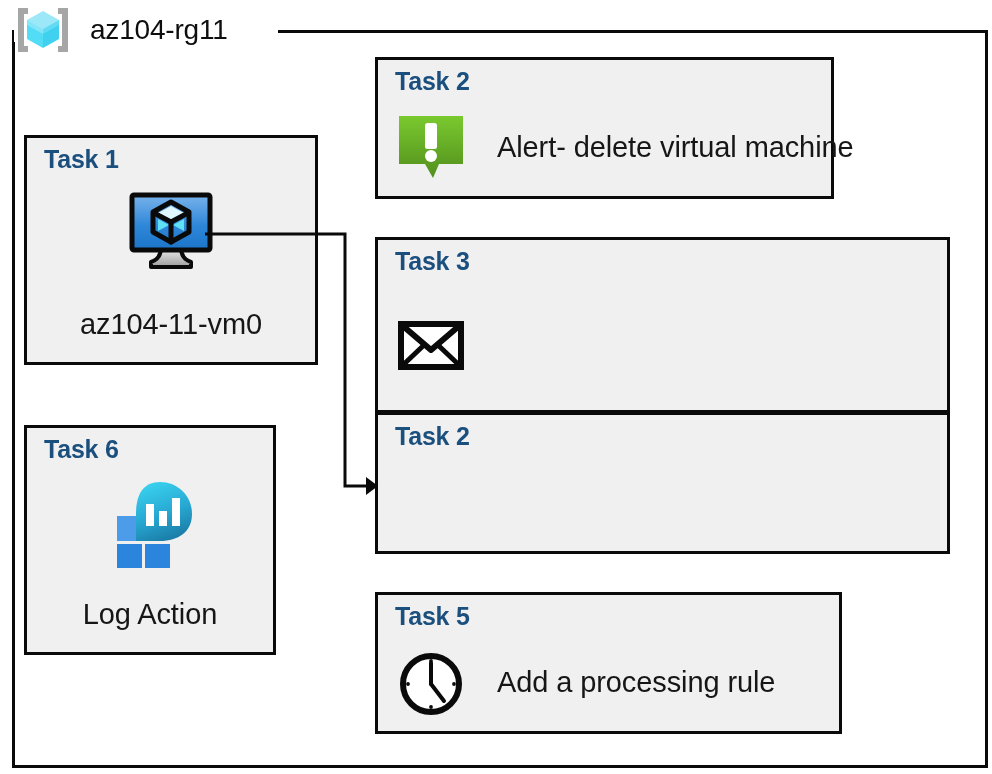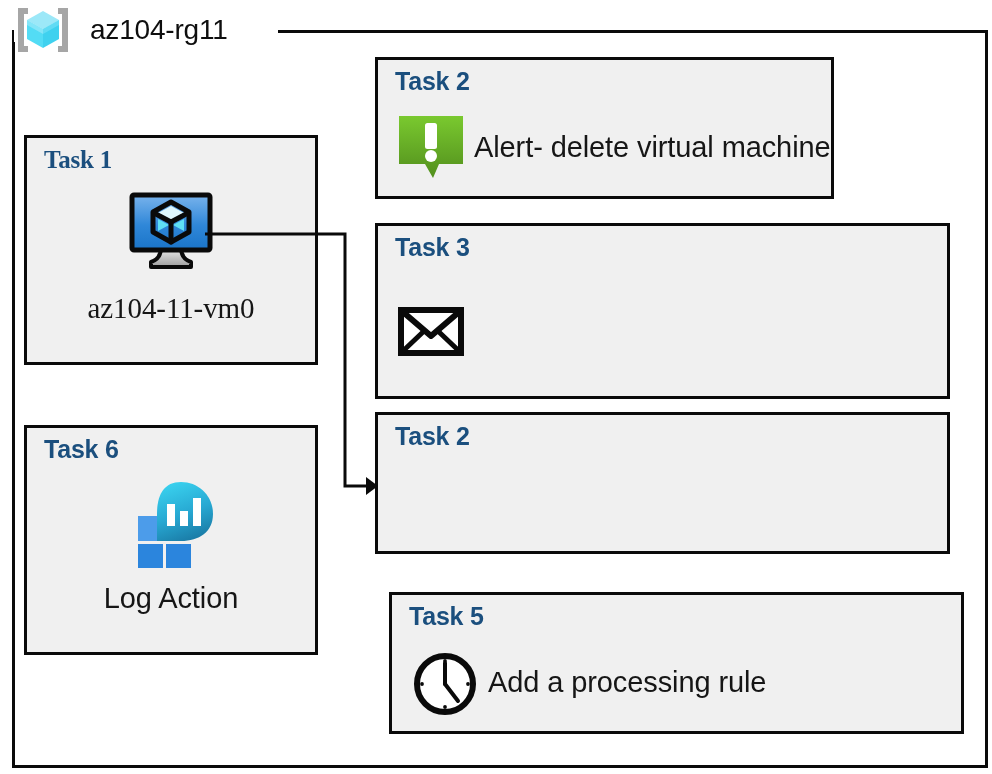--- a/index.html
+++ b/index.html
@@ -93,40 +93,41 @@
 
   
   .row-body {
     position: absolute;
     left: 17px;
     top: 44px;
     right: 10px;
     bottom: 6px;
     display: flex;
     align-items: center;
-    gap: 7px;
+    gap: 30px;
   }
   .row-icon {
     flex: 0 0 auto;
     width: 72px;
     height: 72px;
     position: relative;
   }
 
   
   .col-body {
     position: absolute;
     left: 0;
     right: 0;
     top: 46px;
     bottom: 8px;
     display: flex;
     flex-direction: column;
     align-items: center;
     justify-content: flex-start;
+    gap: 16px;
   }
   .col-icon {
     width: 92px;
     height: 92px;
     position: relative;
     margin-top: 2px;
   }
   .col-caption {
     margin-top: 14px;
     font-size: 29px;
@@ -167,21 +168,21 @@
 
         <path d="M45 16 L45 35 L29 44 L29 25 Z" fill="#3fd1ef"></path>
 
         <path d="M29 25 L45 16 L45 21 L29 30 Z" fill="#7ee3f7" opacity="0.55"></path>
         <path d="M13 16 L29 25 L29 30 L13 21 Z" fill="#b6eefb" opacity="0.5"></path>
       </svg>
     </span>
     <span id="rg-title">az104-rg11</span>
   </div>
 
-  <div class="task-box" style="left:24px; top:135px; width:294px; height:230px;font-family:Liberation Serif, serif;">
+  <div class="task-box" style="left:24px; top:135px; width:294px; height:230px;">
     <div class="task-label">Task 1</div>
     <div class="col-body">
       <span class="col-icon">
         <svg viewBox="0 0 92 92" width="92" height="92" aria-hidden="true">
           <defs>
             <linearGradient id="vmScreen" x1="0" y1="0" x2="0" y2="1">
               <stop offset="0%" stop-color="#79b3ec"></stop>
               <stop offset="55%" stop-color="#2f87d8"></stop>
               <stop offset="100%" stop-color="#1a74c8"></stop>
             </linearGradient>
@@ -205,21 +206,21 @@
             <line x1="46" y1="36" x2="46" y2="56"></line>
             <line x1="46" y1="36" x2="29" y2="27"></line>
             <line x1="46" y1="36" x2="63" y2="27"></line>
           </g>
         </svg>
       </span>
       <div class="col-caption">az104-11-vm0</div>
     </div>
   </div>
 
-  <div class="task-box" style="left:24px; top:425px; width:294px; height:230px;">
+  <div class="task-box" style="left:24px; top:425px; width:252px; height:230px;">
     <div class="task-label">Task 6</div>
     <div class="col-body">
       <span class="col-icon">
         <svg viewBox="0 0 92 92" width="92" height="92" aria-hidden="true">
           <defs>
             <linearGradient id="laBlob" x1="0.25" y1="0" x2="0.6" y2="1">
               <stop offset="0%" stop-color="#3ad2ef"></stop>
               <stop offset="55%" stop-color="#27a8d2"></stop>
               <stop offset="100%" stop-color="#1a7ba6"></stop>
             </linearGradient>
@@ -253,38 +254,38 @@
           </defs>
           <path d="M4 5 h64 v48 h-24 l-6 14 -8 -14 h-26 Z" fill="url(#alertGreen)"></path>
           <rect x="30" y="12" width="12" height="26" rx="2.5" fill="#ffffff"></rect>
           <circle cx="36" cy="45" r="6" fill="#ffffff"></circle>
         </svg>
       </span>
       <span class="task-text">Alert- delete virtual machine</span>
     </div>
   </div>
 
-  <div class="task-box" style="left:375px; top:223px; width:575px; height:176px;">
+  <div class="task-box" style="left:375px; top:237px; width:575px; height:176px;">
     <div class="task-label">Task 3</div>
     <div class="row-body">
       <span class="row-icon">
         <svg viewBox="0 0 72 72" width="72" height="72" aria-hidden="true">
           <rect x="6" y="16" width="60" height="43" fill="#ffffff" stroke="#0a0a0a" stroke-width="6"></rect>
           <path d="M8 18 L36 42 L64 18" fill="none" stroke="#0a0a0a" stroke-width="6" stroke-linejoin="round"></path>
           <path d="M8 57 L28 38 M64 57 L44 38" fill="none" stroke="#0a0a0a" stroke-width="5"></path>
         </svg>
       </span>
     </div>
   </div>
 
   <div class="task-box" style="left:375px; top:412px; width:575px; height:142px;">
     <div class="task-label">Task 2</div>
   </div>
 
-  <div class="task-box" style="left:375px; top:592px; width:575px; height:142px;margin-left:14px;">
+  <div class="task-box" style="left:375px; top:592px; width:467px; height:142px;">
     <div class="task-label">Task 5</div>
     <div class="row-body">
       <span class="row-icon">
         <svg viewBox="0 0 72 72" width="72" height="72" aria-hidden="true">
           <circle cx="36" cy="38" r="28" fill="#ffffff" stroke="#0a0a0a" stroke-width="6"></circle>
           <g fill="#0a0a0a">
             <circle cx="36" cy="15" r="1.9"></circle>
             <circle cx="59" cy="38" r="1.9"></circle>
             <circle cx="36" cy="61" r="1.9"></circle>
             <circle cx="13" cy="38" r="1.9"></circle>

